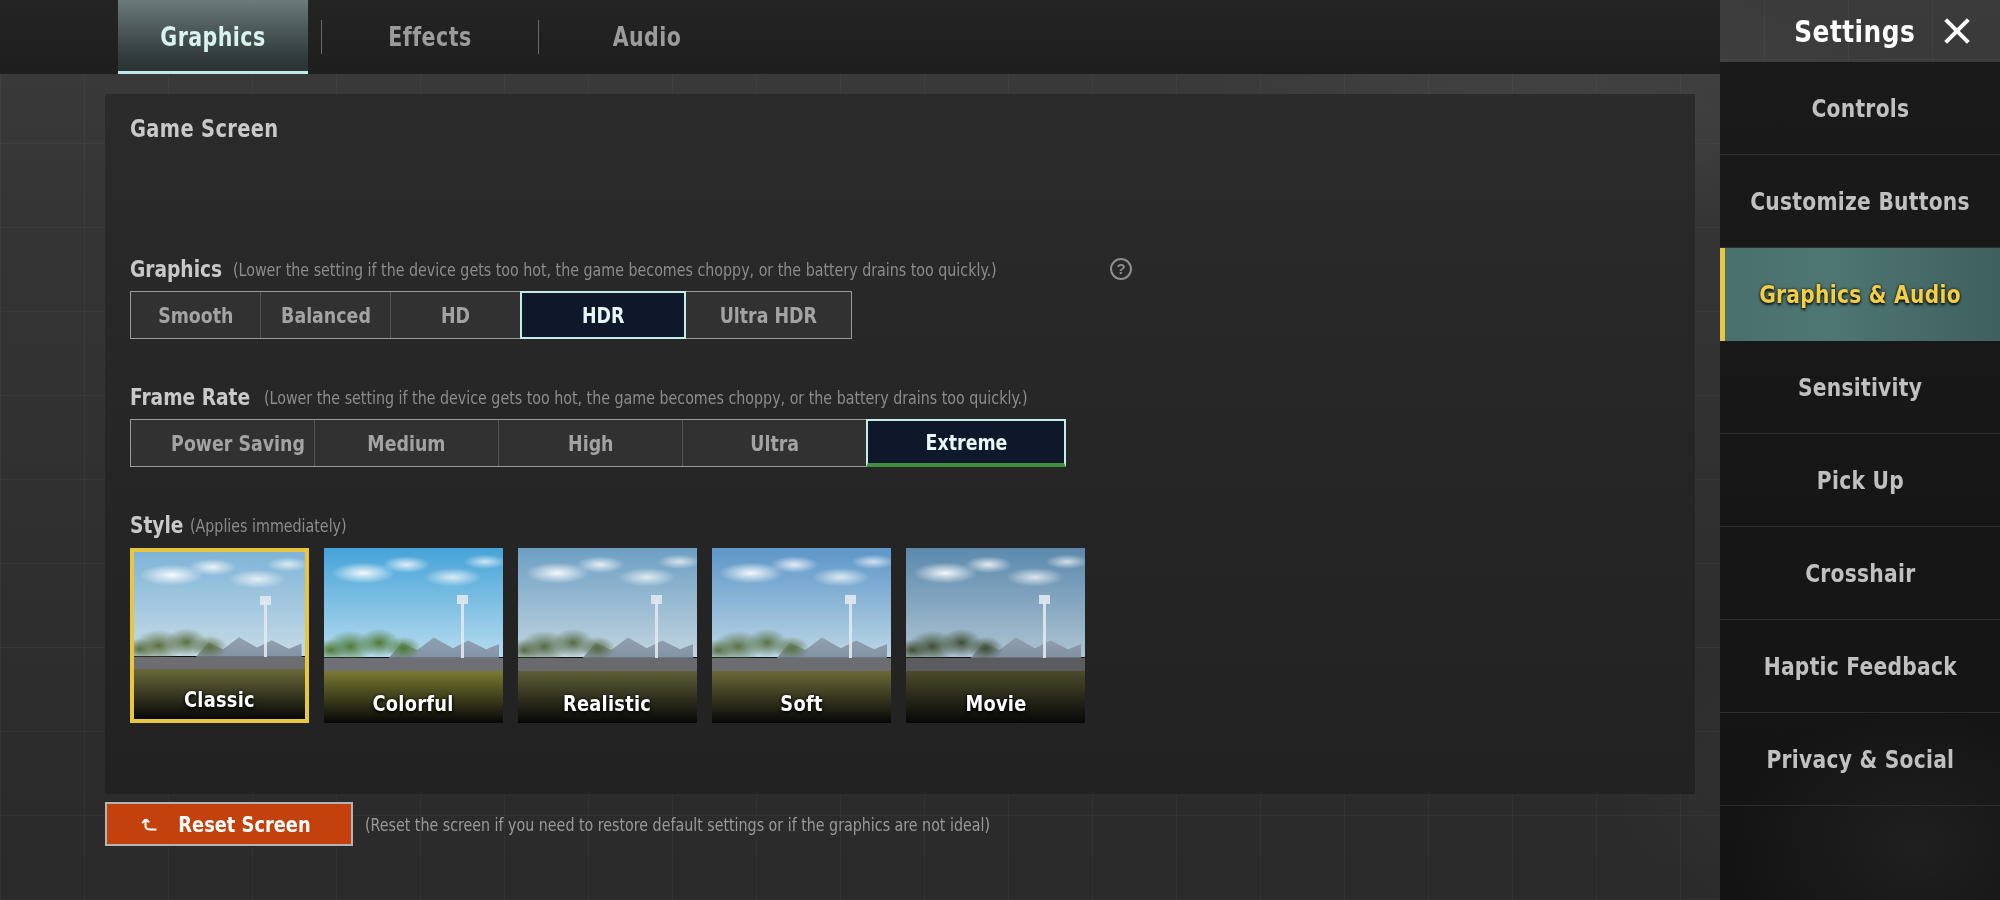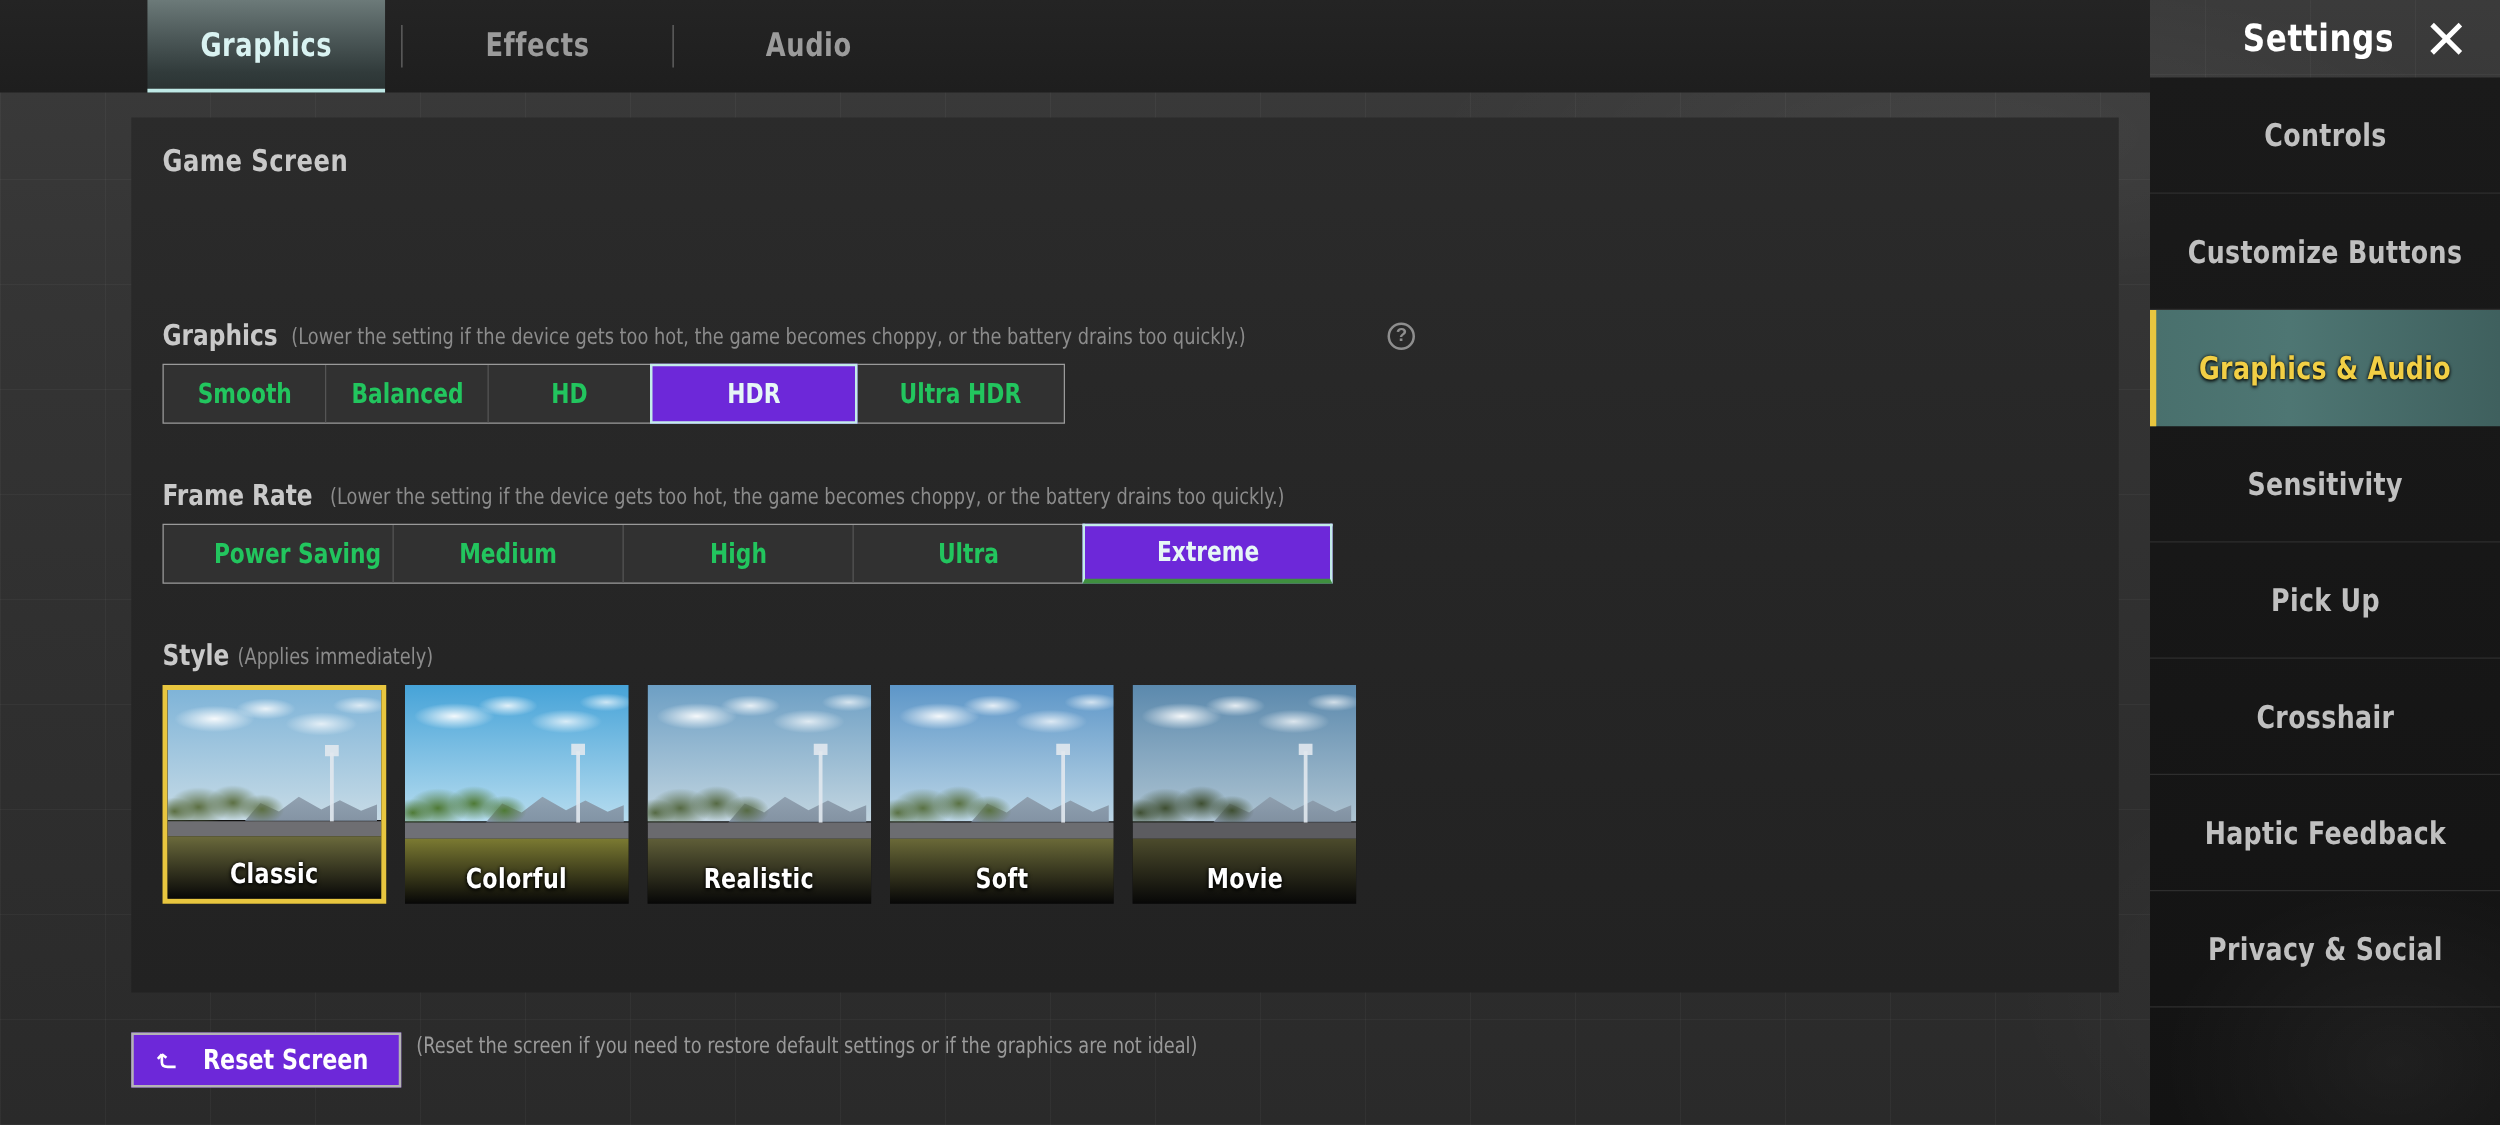--- a/index.html
+++ b/index.html
@@ -195,31 +195,31 @@
     background: #313131;
     height: 48px;
   }
   .seg {
     position: relative;
     display: flex;
     align-items: center;
     justify-content: center;
     font-size: 22px;
     font-weight: 700;
-    color: #22c55e;
+    color: #a3a3a3;
     font-family: "DejaVu Sans Condensed", "Liberation Sans Narrow", "Liberation Sans", sans-serif;
     cursor: pointer;
     border-right: 1px solid #555;
   }
   .seg:last-child { border-right: none; }
   .seg span { transform: scaleX(.88); display: inline-block; }
 
   .seg.selected {
     color: #e6f7f6;
-    background: #6d28d9;
+    background: #0f172a;
     border: 2px solid #c3ece9;
     margin: -1px;
     z-index: 2;
     text-align: center;
   }
   .seg.selected.green-foot {
     border-bottom: 4px solid #3f8f3f;
   }
 
   
@@ -281,25 +281,24 @@
     display: flex;
     align-items: center;
     gap: 12px;
     z-index: 6;
   }
   #reset-button {
     display: flex;
     align-items: center;
     gap: 9px;
     height: 44px;
-    padding: 0 17px;
+    padding: 0 33px;
     border: 2px solid #b4b4b4;
-    background: #6d28d9;
-    cursor: pointer;
-    margin-top: 24px;
+    background: #c2410c;
+    cursor: pointer;
   }
   #reset-button .label {
     font-size: 22px;
     font-weight: 700;
     color: #ffffff;
     font-family: "DejaVu Sans Condensed", "Liberation Sans Narrow", "Liberation Sans", sans-serif;
     transform: scaleX(.9);
     display: inline-block;
   }
   .reset-hint {

